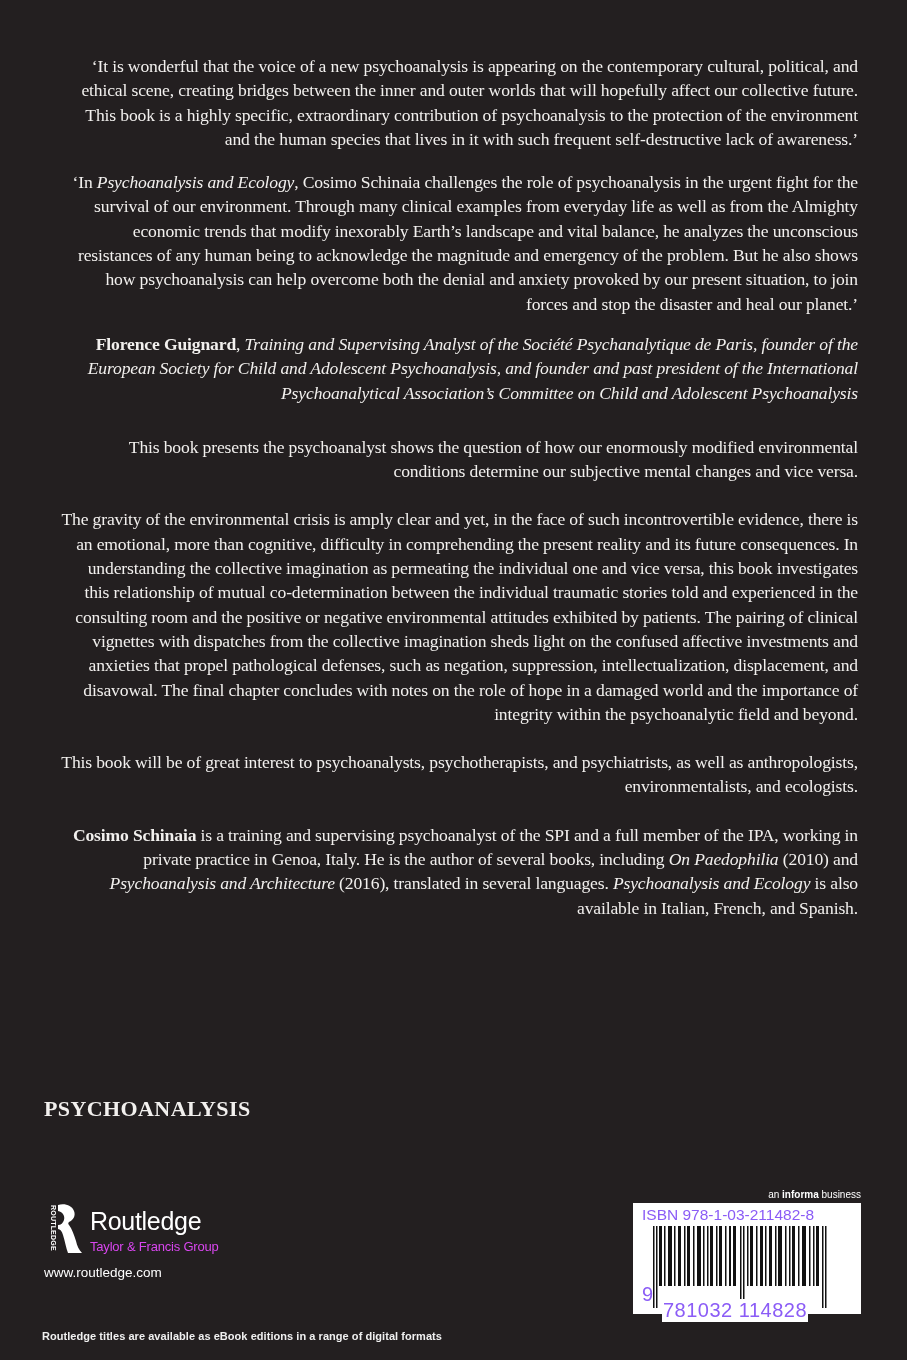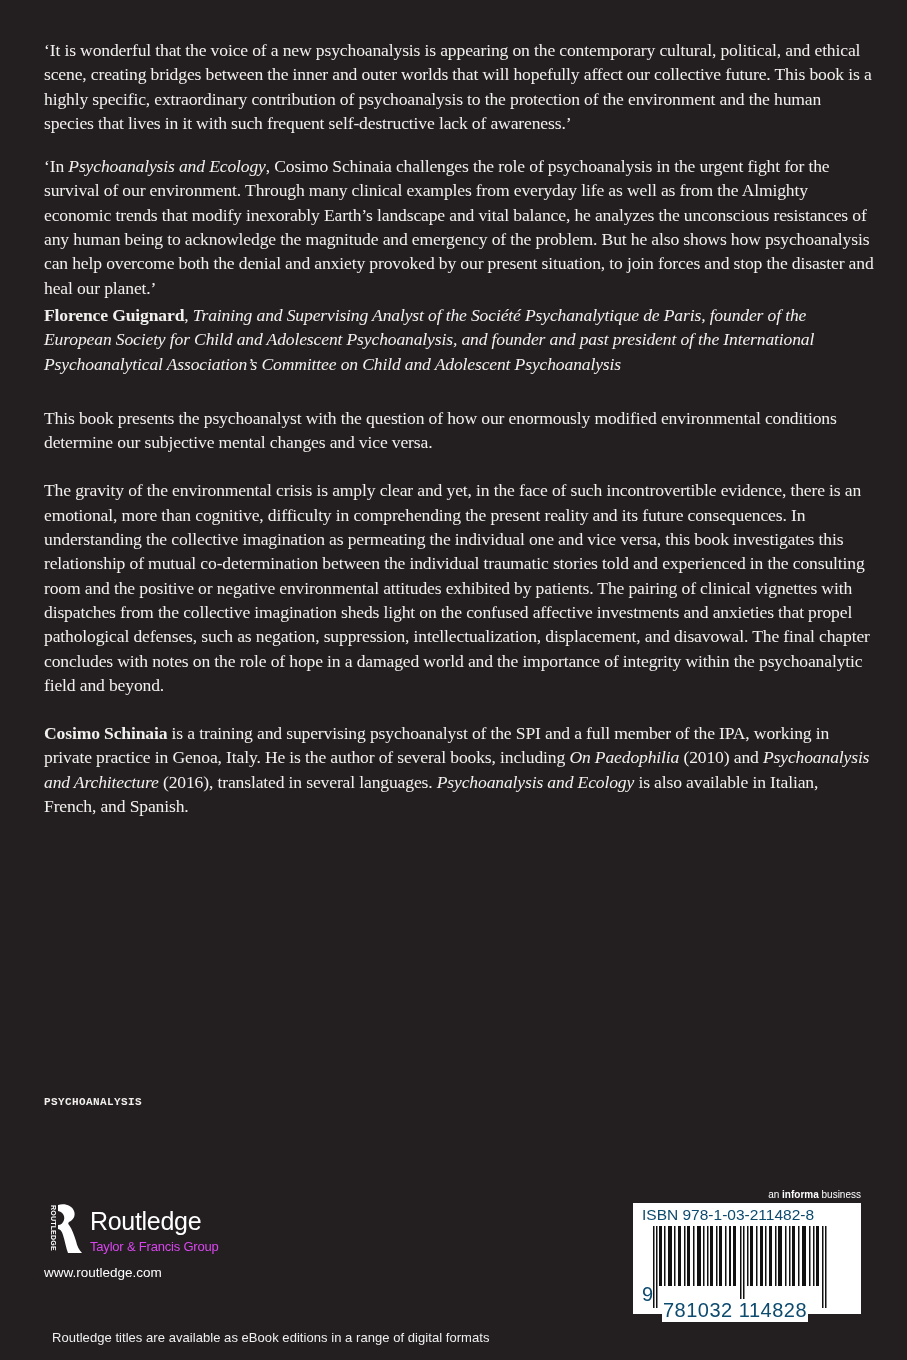--- a/index.html
+++ b/index.html
@@ -12,35 +12,35 @@
     font-family: "Liberation Serif", "DejaVu Serif", serif;
   }
   .content {
     position: absolute;
     left: 44px; top: 38px;
     width: 830px;
     font-size: 17.6px;
     line-height: 24.3px;
     letter-spacing: -0.15px;
   }
-  .content p { margin: 0; }
+  .content p { margin: 16px; text-align: right; }
   .endorse-text { }
   .attribution { margin-top: 3px !important; }
   .gap-1 { margin-top: 19px !important; }
   .gap-2 { margin-top: 30px !important; }
   .gap-3 { margin-top: 24px !important; font-family: Liberation Serif, serif; }
   b { font-weight: bold; }
   i { font-style: italic; }
 
   .subject {
     position: absolute;
     left: 44px; top: 1096px;
-    font-family: Liberation Mono, monospace;
+    font-family: Liberation Serif, serif;
     font-weight: bold;
-    font-size: 11px;
+    font-size: 22px;
     letter-spacing: 0.4px;
   }
 
   .publisher {
     position: absolute; left: 44px; top: 1203px;
     width: 200px; height: 90px;
   }
   .logo-mark {
     position: absolute; left: 0; top: 0; width: 40px; height: 52px;
   }
@@ -53,35 +53,35 @@
     position: absolute; left: 46px; top: 36px;
     font-family: "Liberation Sans", sans-serif;
     font-size: 13px; color: #d946ef; letter-spacing: -0.2px;
   }
   .brand-url {
     position: absolute; left: 0; top: 62px;
     font-family: "Liberation Sans", sans-serif;
     font-size: 13.5px; color: #ffffff;
   }
   .ebook-note {
-    position: absolute; left: 52px; top: 1330px;
+    position: absolute; left: 42px; top: 1330px;
     font-family: "Liberation Sans", sans-serif;
-    font-size: 13px; color: #f0f0f0; letter-spacing: 0.05px;
+    font-size: 11px; color: #f0f0f0; letter-spacing: 0.05px; font-weight: bold;
   }
 
   .informa {
     position: absolute; right: 46px; top: 1189px;
     font-family: "Liberation Sans", sans-serif;
     font-size: 10px; color: #ffffff;
   }
   .informa b { font-weight: bold; }
   .barcode-box {
     position: absolute; left: 633px; top: 1203px;
     width: 228px; height: 111px;
-    background: #ffffff; color: #0c4a6e;
+    background: #ffffff; color: #8b5cf6;
   }
   .isbn {
     position: absolute; left: 9px; top: 3px;
     font-family: "Liberation Sans", sans-serif;
     font-size: 15.5px; letter-spacing: 0px;
   }
   .bars { position: absolute; left: 20px; top: 23px; }
   .digits {
     position: absolute; left: 9px; top: 80px;
     font-family: "Liberation Sans", sans-serif;
@@ -93,22 +93,23 @@
 </style>
 </head>
 <body>
 
 <div class="content">
   <p class="endorse-text">‘It is wonderful that the voice of a new psychoanalysis is appearing on the contemporary cultural, political, and ethical scene, creating bridges between the inner and outer worlds that will hopefully affect our collective future. This book is a highly specific, extraordinary contribution of psychoanalysis to the protection of the environment and the human species that lives in it with such frequent self-destructive lack of awareness.’</p>
 
   <p class="gap-1"><span>‘In </span><i>Psychoanalysis and Ecology</i><span>, Cosimo Schinaia challenges the role of psychoanalysis in the urgent fight for the survival of our environment. Through many clinical examples from everyday life as well as from the Almighty economic trends that modify inexorably Earth’s landscape and vital balance, he analyzes the unconscious resistances of any human being to acknowledge the magnitude and emergency of the problem. But he also shows how psychoanalysis can help overcome both the denial and anxiety provoked by our present situation, to join forces and stop the disaster and heal our planet.’</span></p>
   <p class="attribution"><b>Florence Guignard</b><span>, </span><i>Training and Supervising Analyst of the Société Psychanalytique de Paris, founder of the European Society for Child and Adolescent Psychoanalysis, and founder and past president of the International Psychoanalytical Association’s Committee on Child and Adolescent Psychoanalysis</i></p>
 
-  <p class="gap-2">This book presents the psychoanalyst with the question of how our enormously modified environmental conditions determine our subjective mental changes and vice versa.</p>
+  <p class="gap-2">This book presents the psychoanalyst shows the question of how our enormously modified environmental conditions determine our subjective mental changes and vice versa.</p>
   <p class="gap-3">The gravity of the environmental crisis is amply clear and yet, in the face of such incontrovertible evidence, there is an emotional, more than cognitive, difficulty in comprehending the present reality and its future consequences. In understanding the collective imagination as permeating the individual one and vice versa, this book investigates this relationship of mutual co-determination between the individual traumatic stories told and experienced in the consulting room and the positive or negative environmental attitudes exhibited by patients. The pairing of clinical vignettes with dispatches from the collective imagination sheds light on the confused affective investments and anxieties that propel pathological defenses, such as negation, suppression, intellectualization, displacement, and disavowal. The final chapter concludes with notes on the role of hope in a damaged world and the importance of integrity within the psychoanalytic field and beyond.</p>
+  <p class="gap-3">This book will be of great interest to psychoanalysts, psychotherapists, and psychiatrists, as well as anthropologists, environmentalists, and ecologists.</p>
 
   <p class="gap-3"><b>Cosimo Schinaia</b><span> is a training and supervising psychoanalyst of the SPI and a full member of the IPA, working in private practice in Genoa, Italy. He is the author of several books, including </span><i>On Paedophilia</i><span> (2010) and </span><i>Psychoanalysis and Architecture</i><span> (2016), translated in several languages. </span><i>Psychoanalysis and Ecology</i><span> is also available in Italian, French, and Spanish.</span></p>
 </div>
 
 <div class="subject">PSYCHOANALYSIS</div>
 
 <div class="publisher">
   <div class="logo-mark">
     <svg width="40" height="52" viewBox="0 0 40 52">
       <text x="7" y="2" transform="rotate(90 7 2)" font-family="Liberation Sans, sans-serif" font-size="7" font-weight="bold" fill="#ffffff" letter-spacing="0.2">ROUTLEDGE</text>

